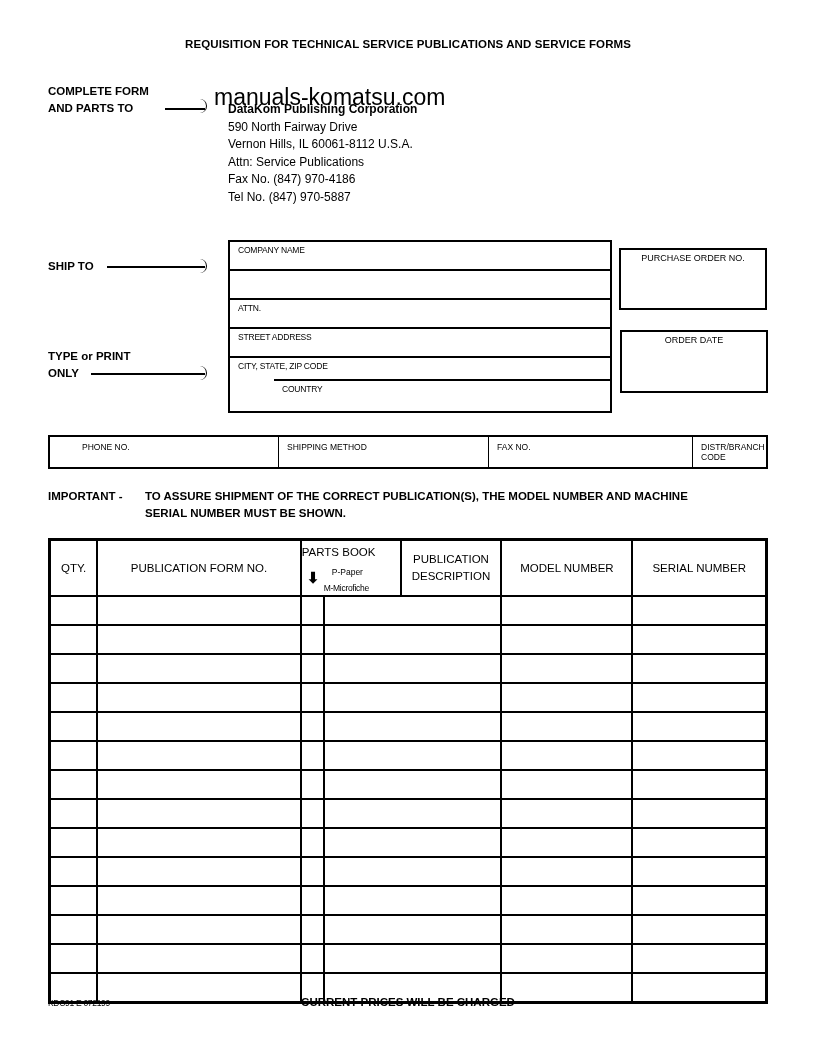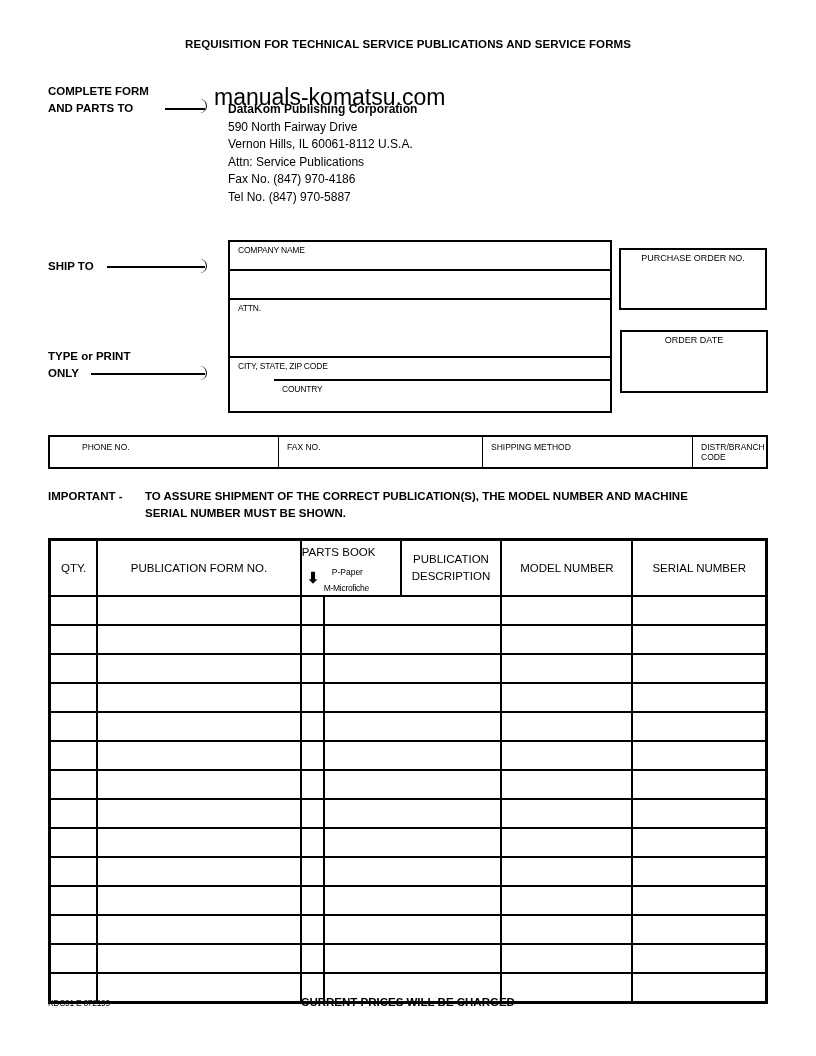--- a/index.html
+++ b/index.html
@@ -68,44 +68,47 @@
 </div>
 <div class="abs" style="left:91px; top:373px; width:114px; height:1.5px; background:#000;"></div>
 <div class="abs arrow-hook" style="left:200px; top:366px;"></div>
 
 <div class="abs shipbox">
   <div class="field-label" style="top:3px;">COMPANY NAME</div>
   <div class="row" style="top:27px; height:29px;"></div>
   <div class="row" style="top:56px; height:29px;">
     <div class="field-label" style="top:3px;">ATTN.</div>
   </div>
+  <div class="row" style="top:85px; height:29px;">
+    <div class="field-label" style="top:3px;">STREET ADDRESS</div>
+  </div>
   <div class="row" style="top:114px; height:29px;">
     <div class="field-label" style="top:3px;">CITY, STATE, ZIP CODE</div>
   </div>
   <div class="row" style="top:137px; height:26px;margin-left:44px;">
     <div class="field-label" style="top:3px;">COUNTRY</div>
   </div>
 </div>
 
 <div class="abs sidebox" style="left:619px; top:248px; width:148px; height:62px;">
   <div class="lbl">PURCHASE ORDER NO.</div>
 </div>
 <div class="abs sidebox" style="left:620px; top:330px; width:148px; height:63px;">
   <div class="lbl">ORDER DATE</div>
 </div>
 
 <div class="abs info-row">
   <div class="cell" style="width:180px;">
     <span>PHONE NO.</span>
   </div>
+  <div class="cell" style="width:185px;">
+    <span>SHIPPING METHOD</span>
+  </div>
   <div class="cell" style="width:179px;">
     <span>FAX NO.</span>
-  </div>
-  <div class="cell" style="width:185px;">
-    <span>SHIPPING METHOD</span>
   </div>
   <div class="cell" style="flex:1;">
     <span>DISTR/BRANCH CODE</span>
   </div>
 </div>
 
 <div class="abs important">IMPORTANT -</div>
 <div class="abs imp-body">
   <div>TO ASSURE SHIPMENT OF THE CORRECT PUBLICATION(S), THE MODEL NUMBER AND MACHINE</div>
   <div>SERIAL NUMBER MUST BE SHOWN.</div>

